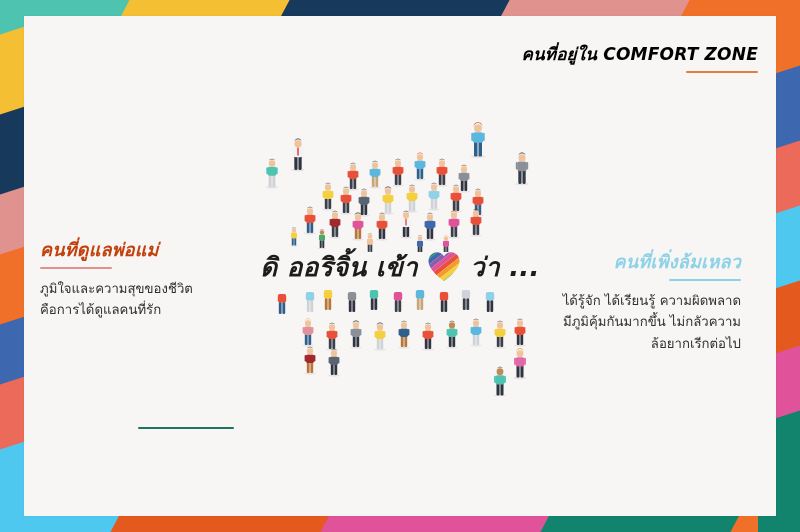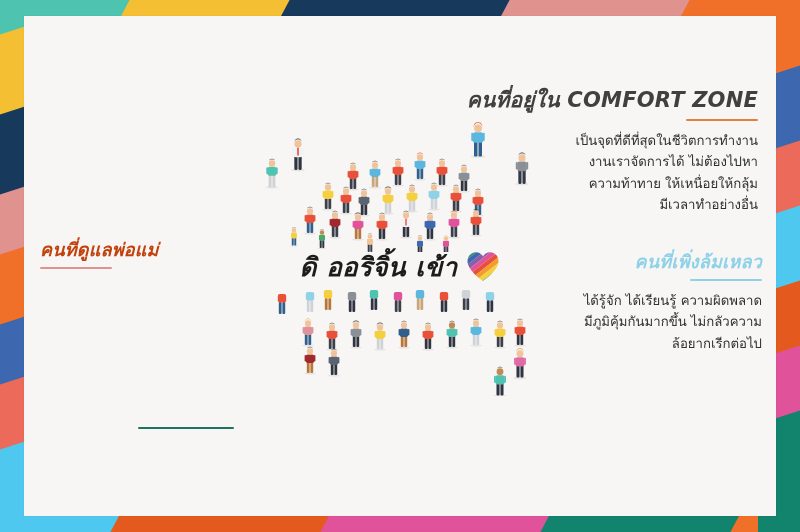--- a/index.html
+++ b/index.html
@@ -87,28 +87,28 @@
   .align-left { text-align: left; }
   
   .align-right { text-align: right; }
   .align-right .rule { width: 72px; margin-left: auto; }
 
   #blk-passion  { left: 40px;  top: 48px;  }
   #blk-passion .head { font-size: 19px; color: #d6ab4d; }
   #blk-passion .rule { background: #d6ab4d; }
 
   #blk-comfort  { right: 42px; top: 45px;  }
-  #blk-comfort .head { font-size: 21px; color: #404040; margin-top: 44px; }
+  #blk-comfort .head { font-size: 17px; color: #000000; }
   #blk-comfort .rule { background: #e1803f; }
 
   #blk-parents  { left: 40px;  top: 240px; }
   #blk-parents .head { font-size: 18px; color: #c2410c; }
   #blk-parents .rule { background: #e0928f; }
 
-  #blk-failed   { right: 38px; top: 252px; }
+  #blk-failed   { right: 59px; top: 252px; }
   #blk-failed .head { font-size: 18px; color: #8fd2e8; }
   #blk-failed .rule { background: #8fd2e8; }
 
   #blk-multi    { left: 138px; top: 420px; }
   #blk-multi .head { font-size: 18.5px; color: #1c7562; }
   #blk-multi .rule { background: #1c7562; width: 96px; }
   #blk-multi .body-text { white-space: nowrap; }
 
   
   #headline {
@@ -688,35 +688,34 @@
             <rect x="-22" y="22" width="80" height="4.4" fill="#f4d03f"></rect>
             <rect x="-22" y="26.4" width="80" height="4.4" fill="#4ea86a"></rect>
             <rect x="-22" y="30.8" width="80" height="4.4" fill="#2f8f6f"></rect>
             <rect x="-22" y="35.2" width="80" height="4.4" fill="#3d67ae"></rect>
             <rect x="-22" y="39.6" width="80" height="4.4" fill="#8b5fa8"></rect>
             <rect x="-22" y="44" width="80" height="4.4" fill="#e0529a"></rect>
           </g>
         </g>
       </svg>
     </span>
+    <span>ว่า ...</span>
   </div>
 
 
   <div class="block align-right" id="blk-comfort">
     <div class="head">คนที่อยู่ใน COMFORT ZONE</div>
     <div class="rule"></div>
-    <div class="body-text">เป็นจุดที่ดีที่สุดในชีวิตการทำงาน
-งานเราจัดการได้ ไม่ต้องไปหา
-ความท้าทาย ให้เหนื่อยให้กลุ้ม
-มีเวลาทำอย่างอื่น</div>
   </div>
 
   <div class="block align-left" id="blk-parents">
     <div class="head">คนที่ดูแลพ่อแม่</div>
     <div class="rule"></div>
+    <div class="body-text">ภูมิใจและความสุขของชีวิต
+คือการได้ดูแลคนที่รัก</div>
   </div>
 
   <div class="block align-right" id="blk-failed">
     <div class="head">คนที่เพิ่งล้มเหลว</div>
     <div class="rule"></div>
     <div class="body-text">ได้รู้จัก ได้เรียนรู้ ความผิดพลาด
 มีภูมิคุ้มกันมากขึ้น ไม่กลัวความ
 ล้อยากเรีกต่อไป</div>
   </div>
 

